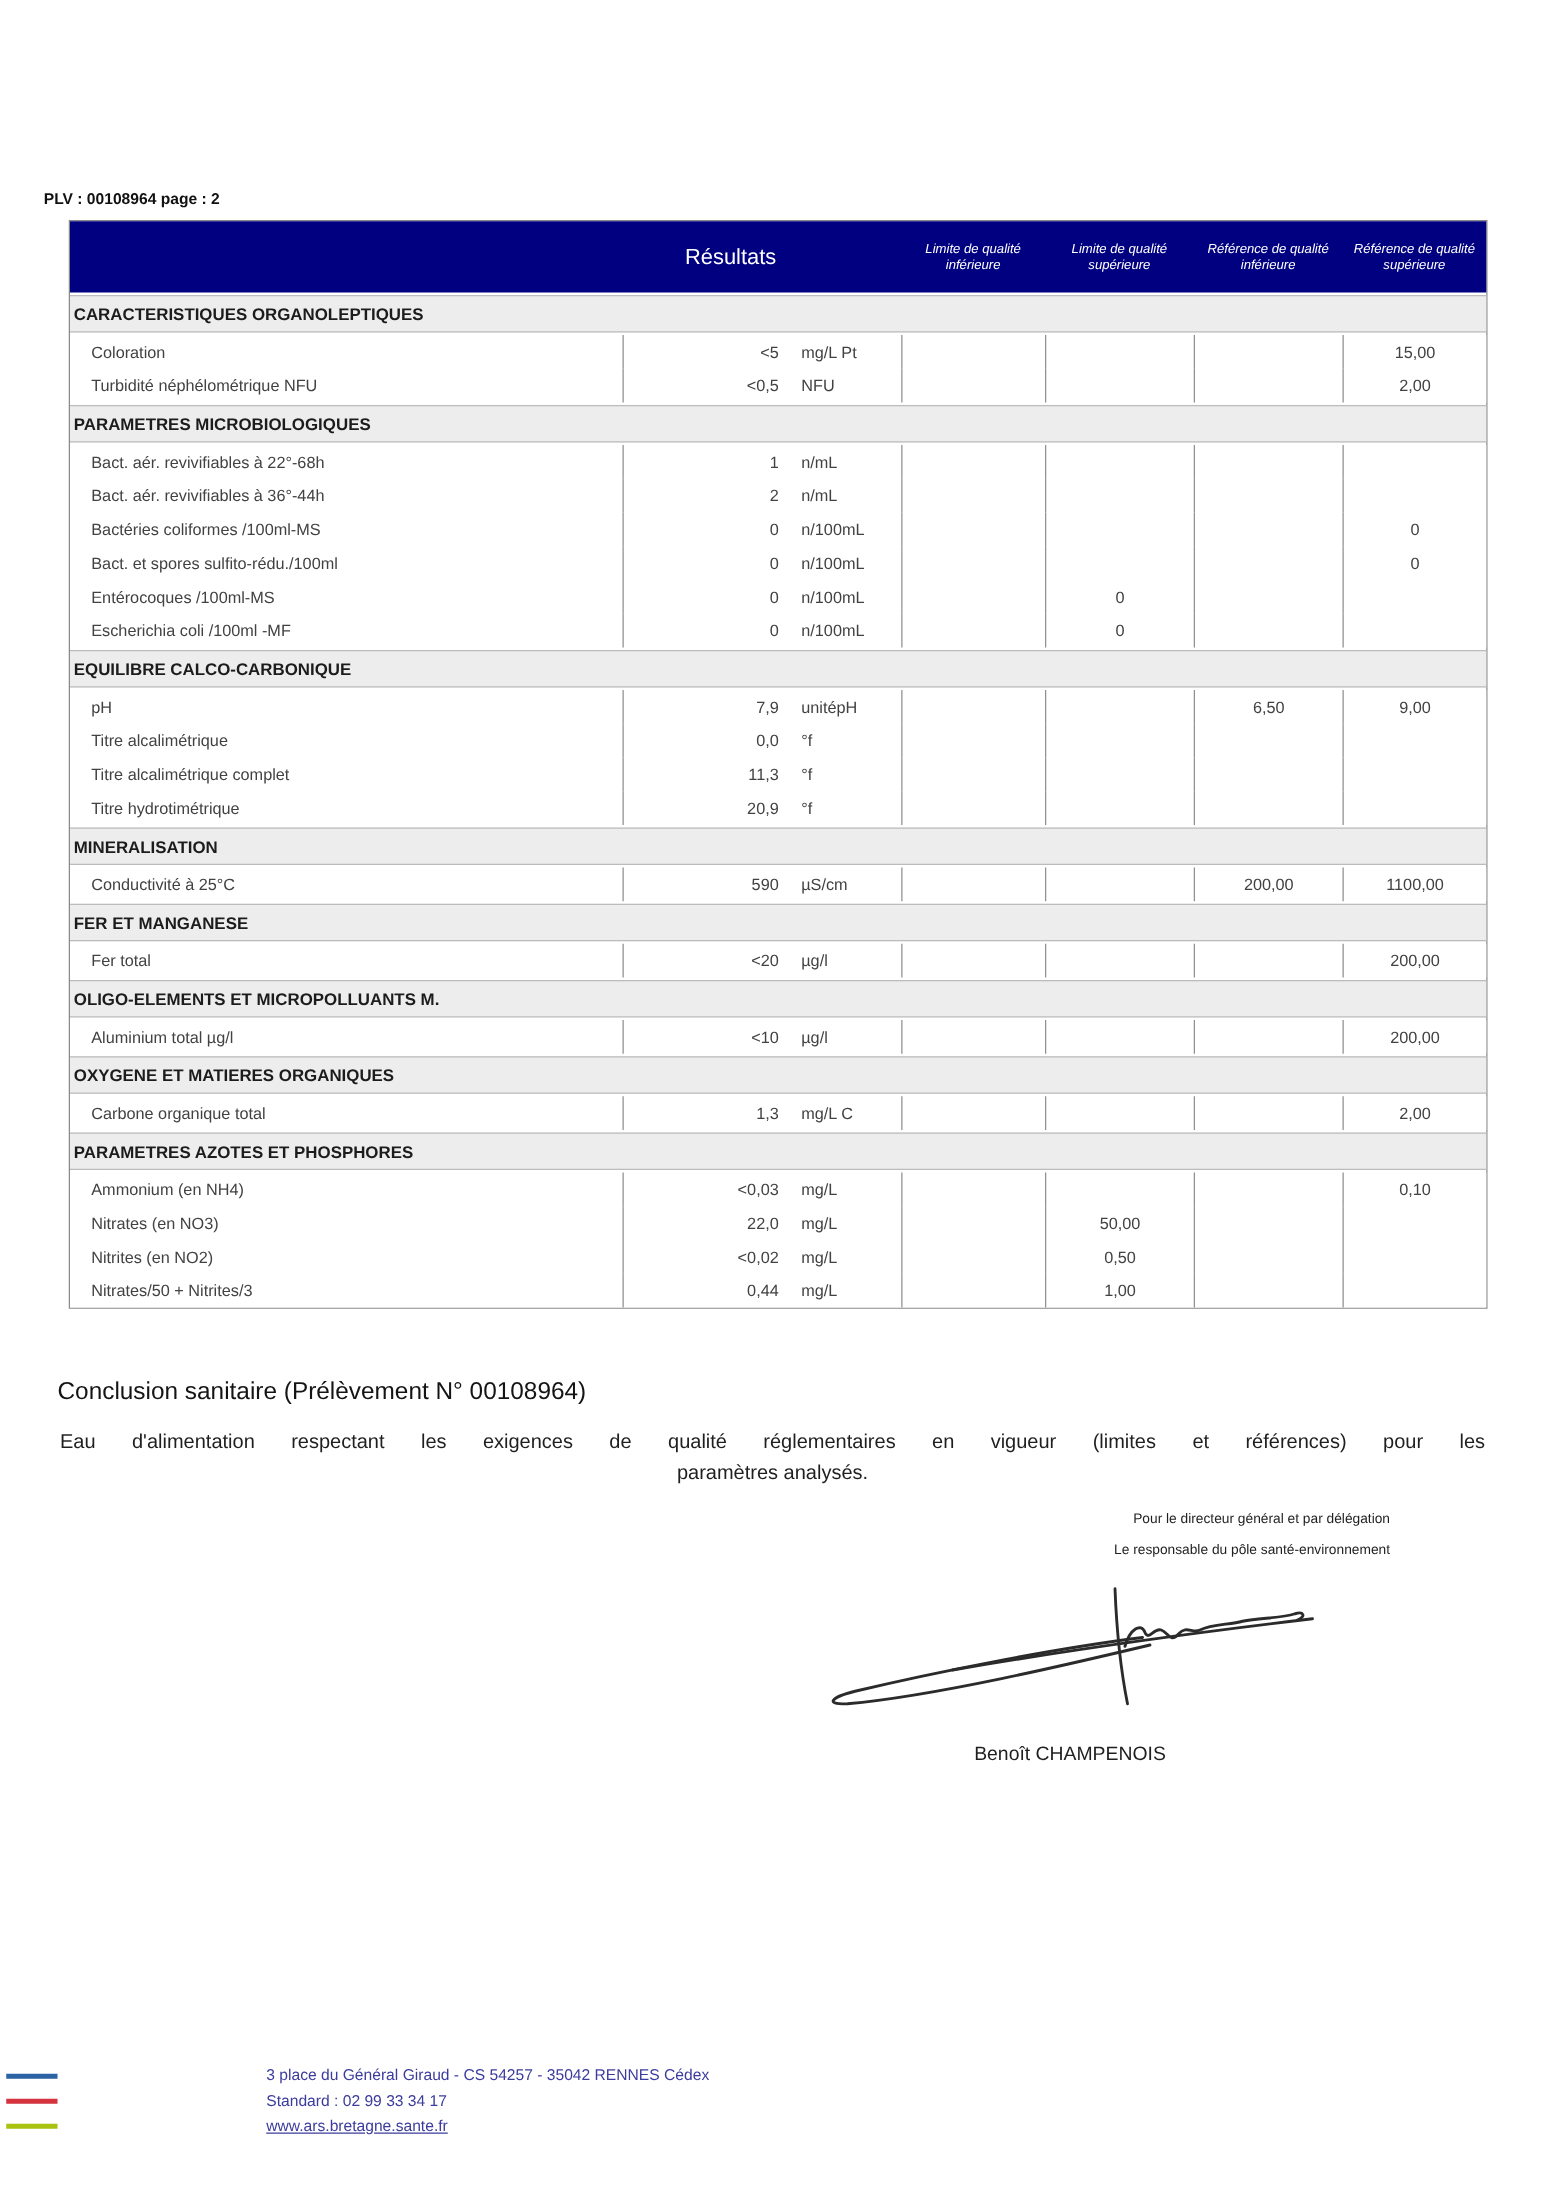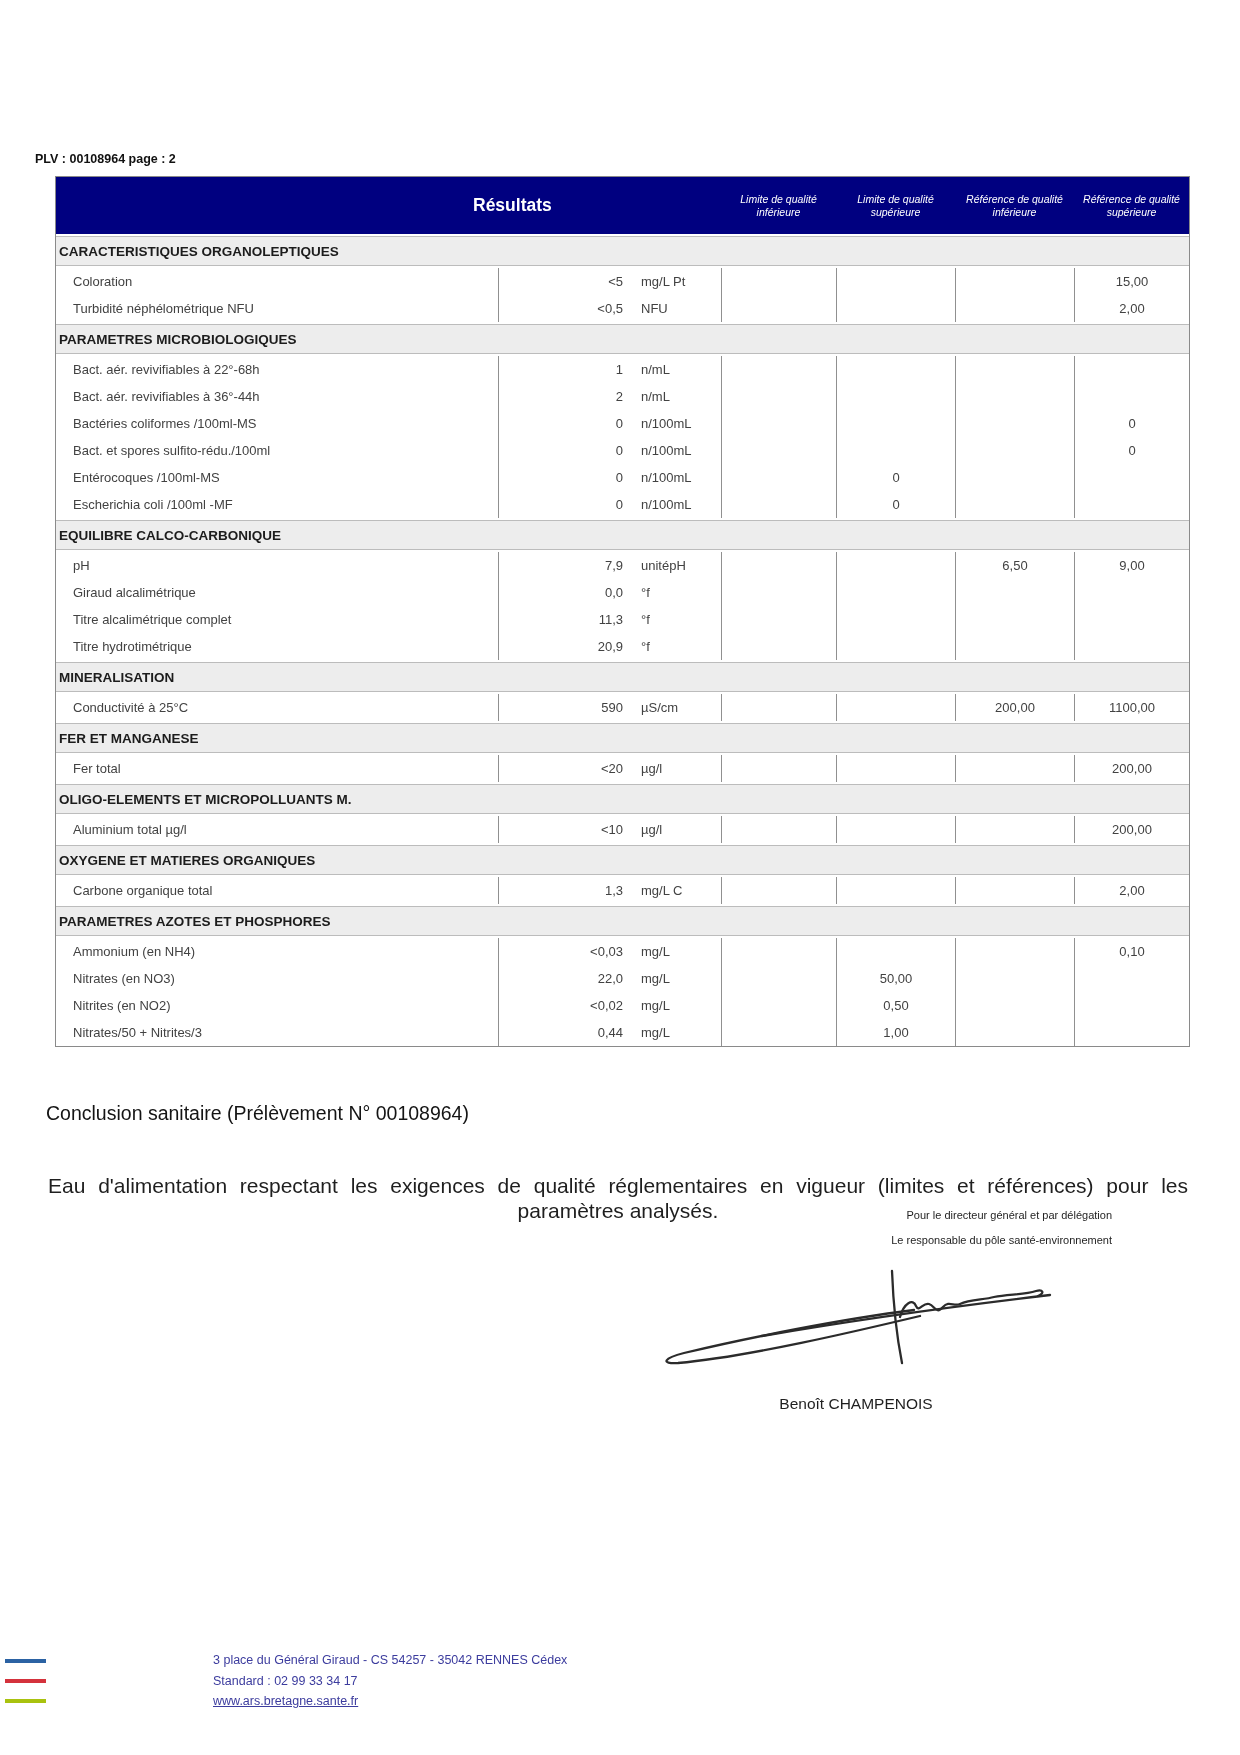--- a/index.html
+++ b/index.html
@@ -6,36 +6,36 @@
   .page{
     position:relative;width:1240px;height:1755px;background:#ffffff;
     font-family:"Liberation Sans","DejaVu Sans",sans-serif;color:#3f3f3f;overflow:hidden;
   }
   .plv{position:absolute;left:35px;top:152px;font-size:12.5px;font-weight:bold;color:#111;}
 
   
   .rtable{position:absolute;left:55px;top:176px;width:1133px;border:1px solid #8a8a8a;background:#fff;}
   .thead{height:57px;background:var(--header-bg,#000080);display:grid;
          grid-template-columns:442px 223px 115px 119px 119px 115px;align-items:center;}
-  .th-results{grid-column:2;color:#fff;font-size:17.5px;font-weight:bold;transform:translateX(-25px);}
+  .th-results{grid-column:2;color:#fff;font-size:17.5px;font-weight:normal;text-align:center;transform:translateX(-25px);}
   .th-col{color:#fff;font-size:10.5px;line-height:12.5px;font-weight:normal;font-style:italic;text-align:center;padding:0 8px;}
   .band{height:30px;margin:2px 0;background:var(--section-bg,#ededed);
         border-top:1px solid #bcbcbc;border-bottom:1px solid #bcbcbc;box-sizing:border-box;
         display:flex;align-items:center;font-size:13.5px;font-weight:bold;color:#1c1c1c;padding-left:3px;}
   .row{display:grid;grid-template-columns:442px 125px 98px 115px 119px 119px 115px;
        height:27px;align-items:center;font-size:13px;color:#424242;background:#fff;}
   .row > div{box-sizing:border-box;height:27px;display:flex;align-items:center;}
   .c-label{padding-left:17px;}
   .c-val{border-left:1px solid #909090;justify-content:flex-end;}
   .c-unit{padding-left:18px;}
   .c-lim{border-left:1px solid #909090;justify-content:center;text-align:center;}
 
   
   .concl-title{position:absolute;left:46px;top:1102px;font-size:19.5px;font-weight:normal;color:#141414;}
-  .concl-body{position:absolute;left:48px;top:1141px;width:1140px;font-size:21px;line-height:25px;color:#1f1f1f;margin-top:32px;}
+  .concl-body{position:absolute;left:48px;top:1141px;width:1140px;font-size:16px;line-height:25px;color:#1f1f1f;}
   .concl-line1{text-align:justify;text-align-last:justify;}
   .concl-line2{text-align:center;}
 
   
   .delegation{position:absolute;left:600px;top:1203px;width:512px;text-align:right;
               font-size:11px;line-height:25px;color:#1f1f1f;}
   .sig-svg{position:absolute;left:652px;top:1253px;}
   .sig-name{position:absolute;left:600px;top:1395px;width:512px;text-align:center;font-size:15.5px;color:#1f1f1f;}
 
   
@@ -145,21 +145,21 @@
           <div class="row">
             <div class="c-label">pH</div>
             <div class="c-val">7,9</div>
             <div class="c-unit">unitépH</div>
             <div class="c-lim"></div>
             <div class="c-lim"></div>
             <div class="c-lim">6,50</div>
             <div class="c-lim">9,00</div>
           </div>
           <div class="row">
-            <div class="c-label">Giraud alcalimétrique</div>
+            <div class="c-label">Titre alcalimétrique</div>
             <div class="c-val">0,0</div>
             <div class="c-unit">°f</div>
             <div class="c-lim"></div>
             <div class="c-lim"></div>
             <div class="c-lim"></div>
             <div class="c-lim"></div>
           </div>
           <div class="row">
             <div class="c-label">Titre alcalimétrique complet</div>
             <div class="c-val">11,3</div>

